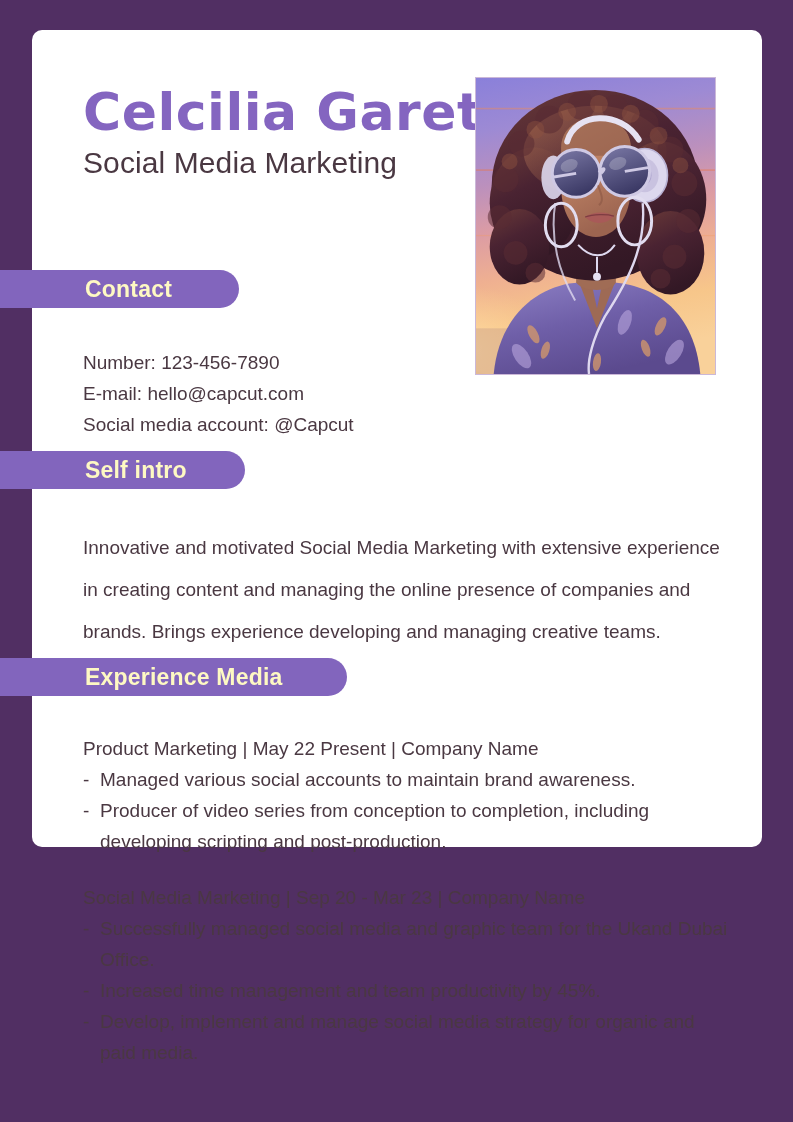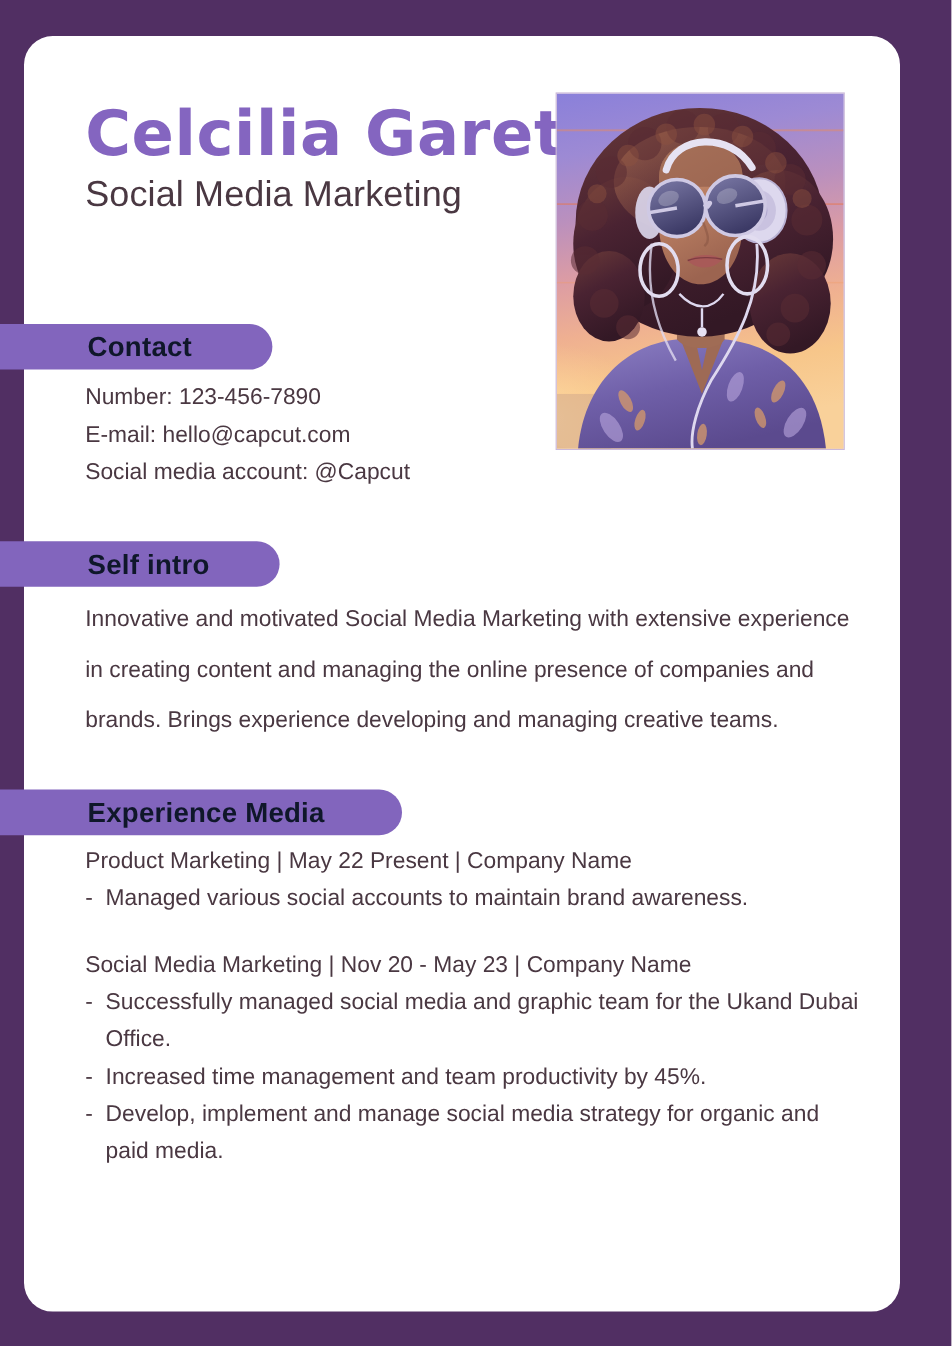--- a/index.html
+++ b/index.html
@@ -17,26 +17,26 @@
   .page {
     position: relative;
     width: 793px;
     height: 1122px;
     background: #512f63;
     box-sizing: border-box;
   }
 
   .card {
     position: absolute;
-    left: 20px;
+    left: 32px;
     top: 30px;
     width: 730px;
-    height: 1063px;
+    height: 817px;
     background: #ffffff;
-    border-radius: 24px;
+    border-radius: 10px;
     box-sizing: border-box;
   }
 
   
   .header {
     position: absolute;
     left: 51px;
     top: 55px;
     width: 410px;
   }
@@ -84,39 +84,40 @@
     left: -32px;
     height: 38px;
     background: #8265bd;
     border-top-right-radius: 19px;
     border-bottom-right-radius: 19px;
     display: flex;
     align-items: center;
     box-sizing: border-box;
   }
   .pill span {
-    color: #0f172a;
+    color: #fef9c3;
     font-size: 23px;
     font-weight: 700;
     letter-spacing: 0.2px;
     position: absolute;
     left: 85px;
     white-space: nowrap;
   }
   .pill-contact    { top: 240px; width: 239px; }
   .pill-selfintro  { top: 421px; width: 245px; }
   .pill-experience { top: 628px; width: 347px; }
 
   
   .block {
     position: absolute;
     left: 51px;
     color: #4a3842;
     font-size: 19px;
     line-height: 31px;
+    margin-top: 31px;
   }
   .contact-block { top: 286px; width: 450px; }
   .contact-block div { white-space: nowrap; }
 
   .intro-block { top: 466px; width: 640px; line-height: 42px; }
 
   .exp-block { top: 672px; width: 650px; }
 
   .job-title {
     font-weight: 400;
@@ -315,27 +316,28 @@
 
     <div class="pill pill-experience">
       <span>Experience Media</span>
     </div>
     <div class="block exp-block">
 
       <div>
         <div class="job-title">Product Marketing | May 22 Present | Company Name</div>
         <ul class="bullets">
           <li>Managed various social accounts to maintain brand awareness.</li>
+          <li>Producer of video series from conception to completion, including developing scripting and post-production.</li>
         </ul>
       </div>
 
       <div class="job-gap"></div>
 
       <div>
-        <div class="job-title">Social Media Marketing | Nov 20 - May 23 | Company Name</div>
+        <div class="job-title">Social Media Marketing | Sep 20 - Mar 23 | Company Name</div>
         <ul class="bullets">
           <li>Successfully managed social media and graphic team for the Ukand Dubai Office.</li>
           <li>Increased time management and team productivity by 45%.</li>
           <li>Develop, implement and manage social media strategy for organic and paid media.</li>
         </ul>
       </div>
 
     </div>
 
   </div>

